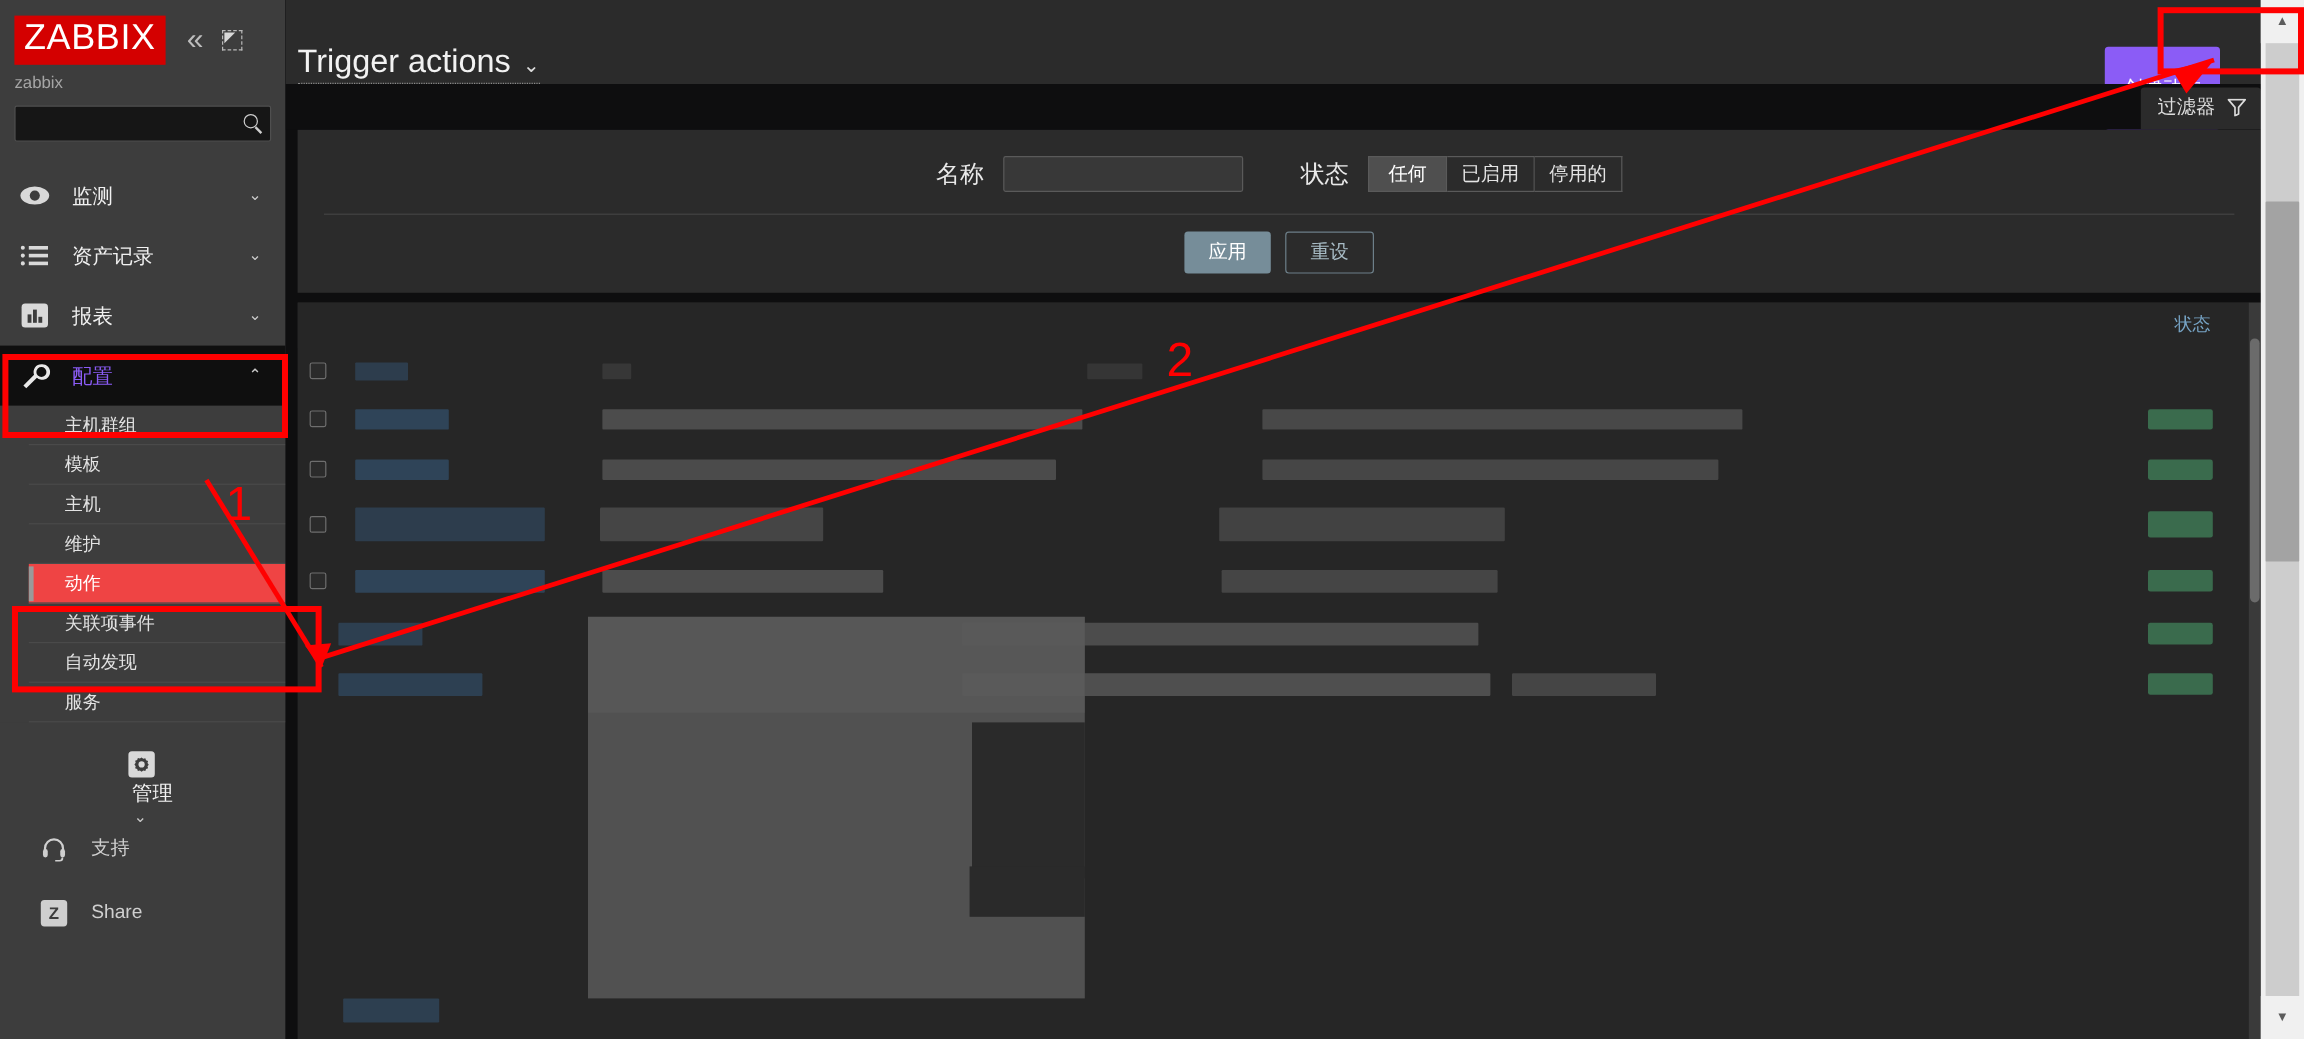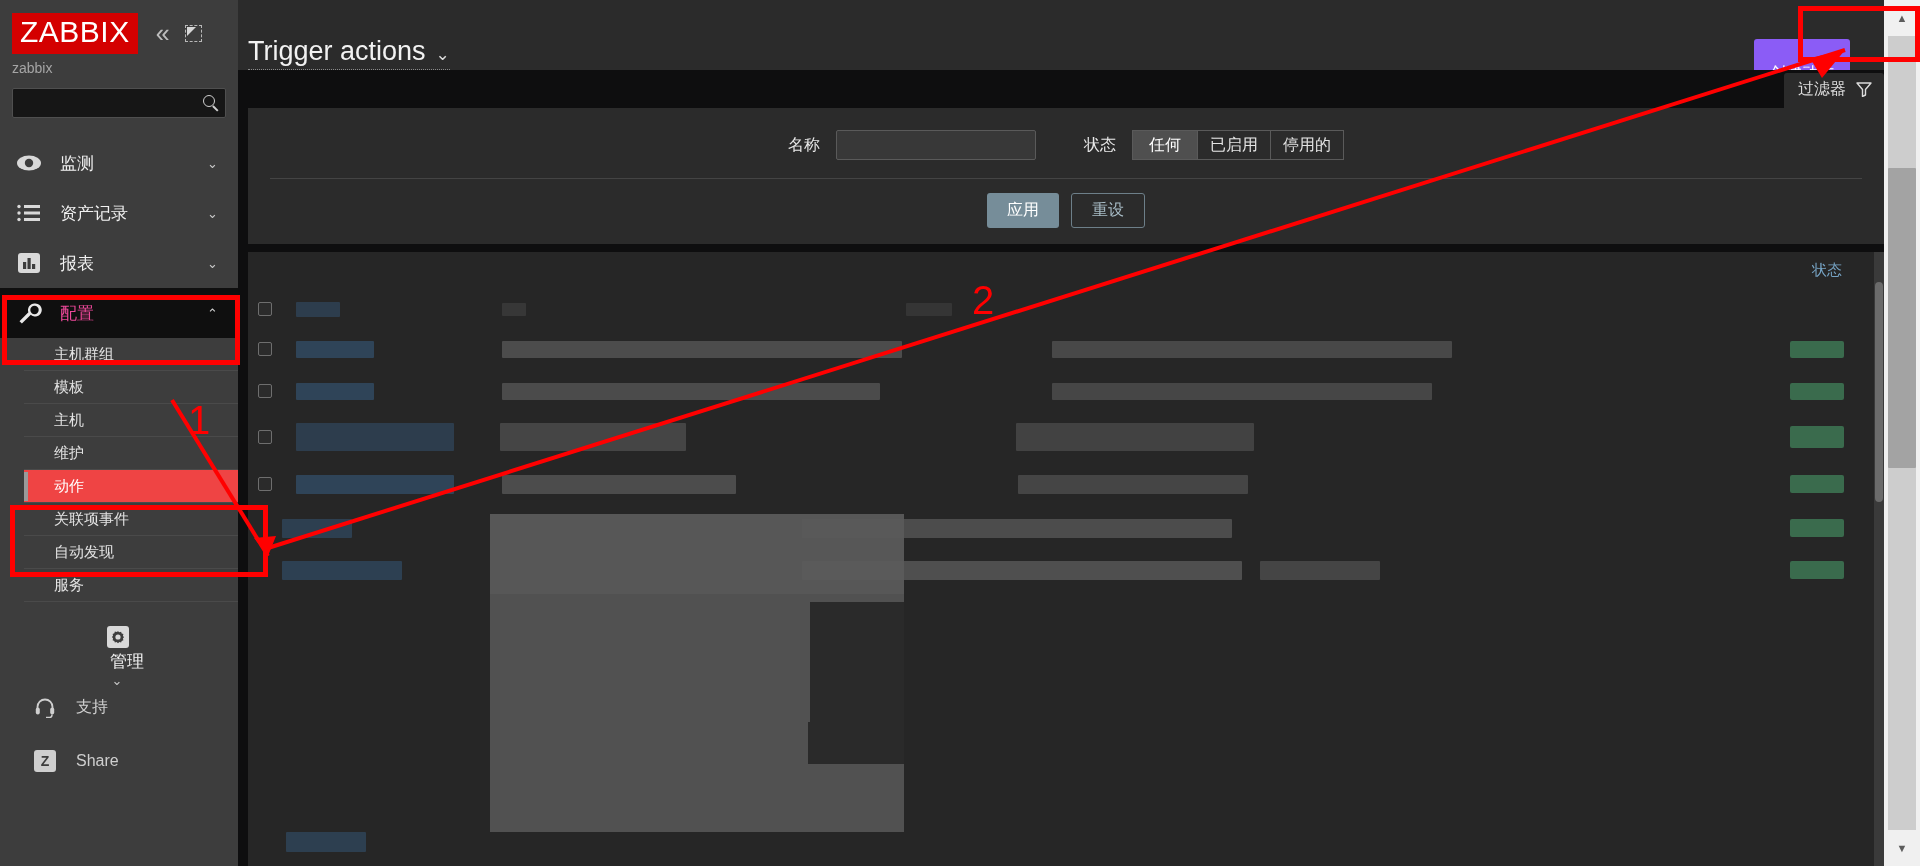--- a/index.html
+++ b/index.html
@@ -86,21 +86,21 @@
     margin-right: 18px;
     display: flex; align-items: center; justify-content: center;
   }
   .menu-item .mi-label { flex: 1; font-family: Liberation Mono, monospace; }
   .menu-item .chev {
     margin-right: 20px; color: #c9c9c9; font-size: 13px;
   }
   .menu-item.selected {
     background: #0f0f0f;
   }
-  .menu-item.selected .mi-label { color: #ec4899; }
+  .menu-item.selected .mi-label { color: #8b5cf6; }
 
   .submenu { background: #3d3d3d; padding-left: 24px; }
   .submenu-item {
     height: 33px; display: flex; align-items: center;
     color: #e3e3e3; font-size: 15px; cursor: pointer;
     padding-left: 30px; position: relative;
     border-bottom: 1px solid #4a4a4a;
   }
   .submenu-item.active {
     background: #ef4444; color: #ffffff;
@@ -167,21 +167,21 @@
   .filter-panel {
     background: #2b2b2b;
     margin: 0 36px 0 10px;
     padding: 22px 0 16px 0;
     min-height: 134px;
   }
   .filter-row {
     display: flex; align-items: center; justify-content: center;
     gap: 0; padding-bottom: 18px;
   }
-  .f-label { color: #e9e9e9; font-size: 16px; margin-right: 16px; }
+  .f-label { color: #e9e9e9; font-size: 20px; margin-right: 16px; }
   .f-input {
     width: 200px; height: 30px; background: #383838;
     border: 1px solid #5a5a5a; border-radius: 2px;
     color: #e9e9e9; padding: 0 8px; outline: none;
     font-family: "Liberation Sans", sans-serif; font-size: 15px;
   }
   .gap { width: 48px; }
   .seg-group { display: flex; justify-content: space-between; }
   .seg {
     height: 30px; min-width: 66px;

